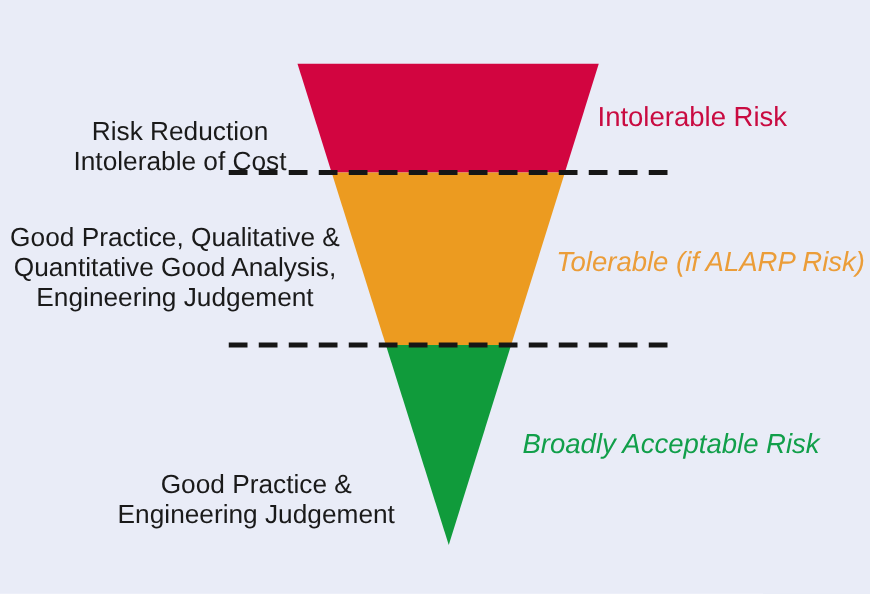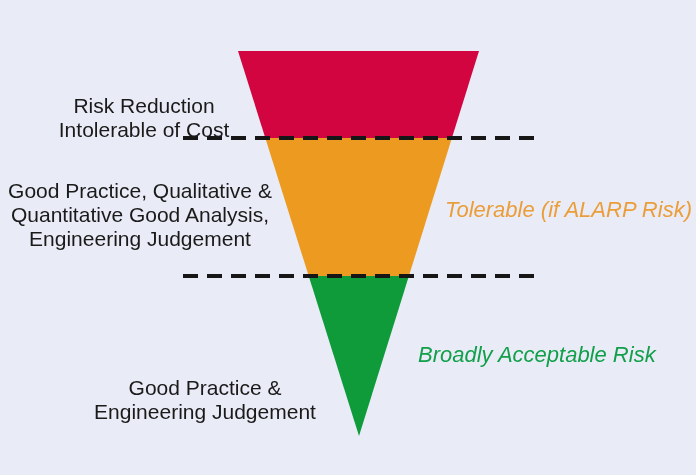--- a/index.html
+++ b/index.html
@@ -66,16 +66,17 @@
     <span class="line">Good Practice, Qualitative &amp;</span>
     <span class="line">Quantitative Good Analysis,</span>
     <span class="line">Engineering Judgement</span>
   </div>
 
   <div class="llabel l3">
     <span class="line">Good Practice &amp;</span>
     <span class="line">Engineering Judgement</span>
   </div>
 
+  <div class="rlabel r1">Intolerable Risk</div>
   <div class="rlabel r2">Tolerable (if ALARP Risk)</div>
   <div class="rlabel r3">Broadly Acceptable Risk</div>
 
 </div>
 
 </body></html>

